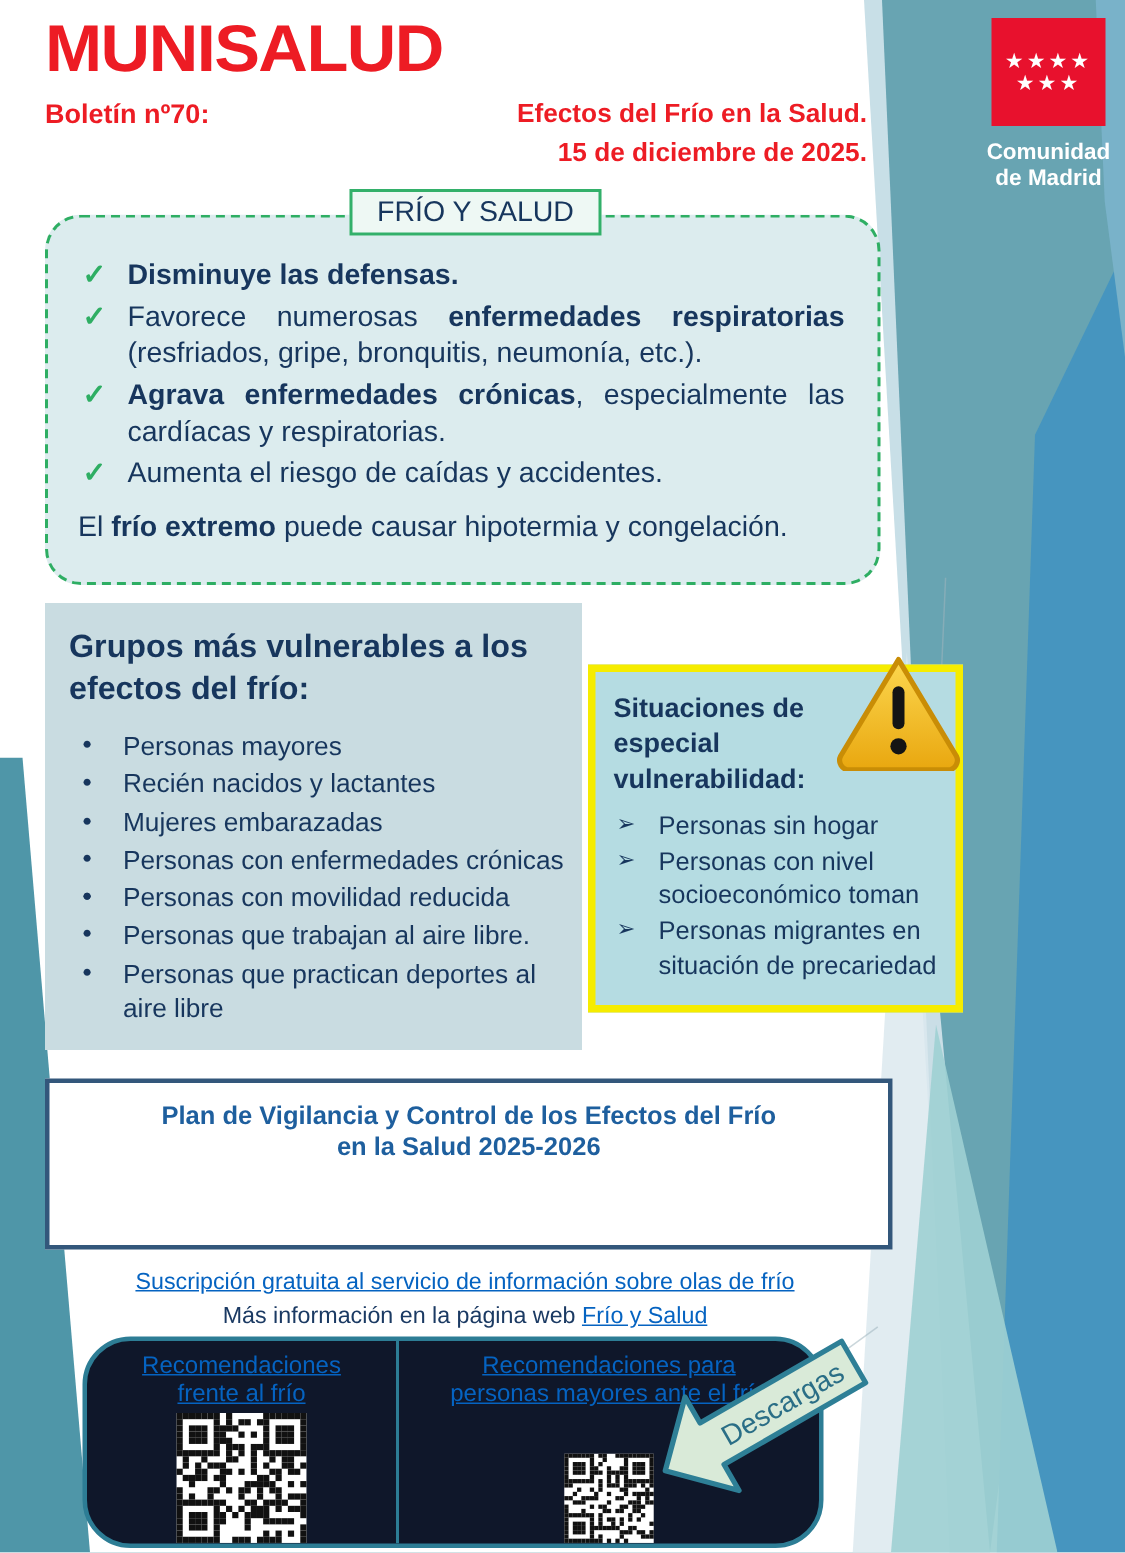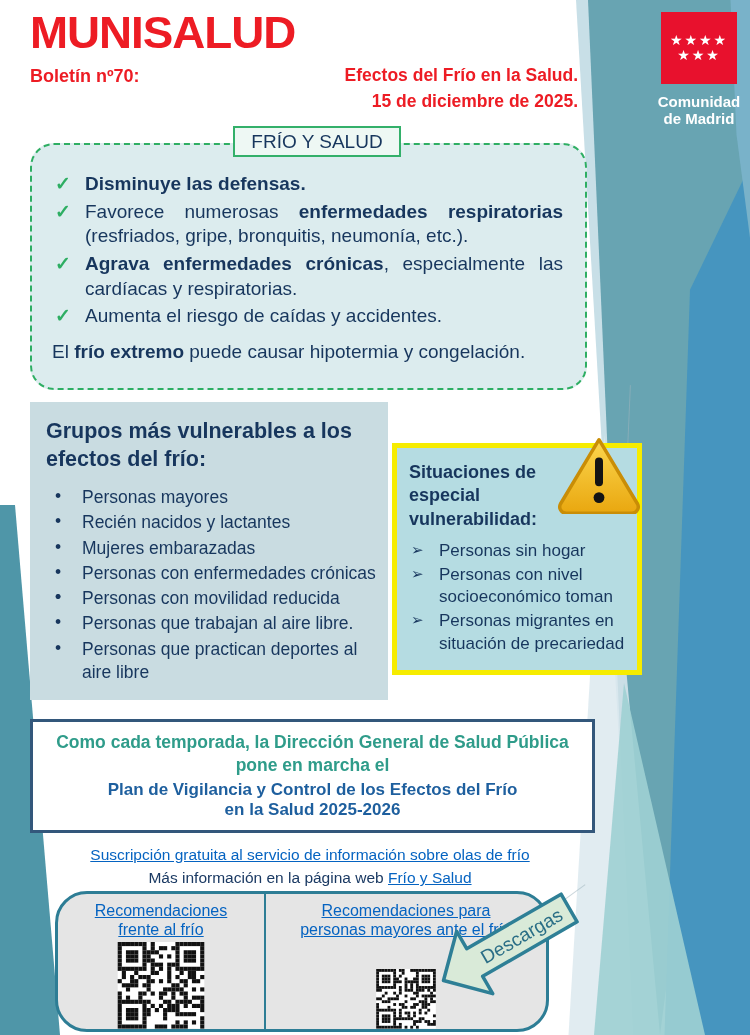--- a/index.html
+++ b/index.html
@@ -62,21 +62,21 @@
   .plan-box { position:absolute; left:30px; top:719px; width:565px; height:114px; background:#fff; border:3px solid #33577b; text-align:center; padding-top:9px; }
   .plan-intro { color:#2f9c8a; font-weight:bold; font-size:17.5px; line-height:1.3; }
   .plan-title { color:#1e5f9e; font-weight:bold; font-size:17px; line-height:1.22; margin-top:3px; }
 
   
   .links { position:absolute; left:0; top:843px; width:620px; text-align:center; font-size:15.5px; line-height:1.5; }
   a.lnk, .lnk { color:#0563c1; text-decoration:underline; cursor:pointer; }
   .links .plain { color:#1b3a63; }
 
   
-  .qr-panel { position:absolute; left:55px; top:891px; width:494px; height:141px; background:#e5e5e5; border:3px solid #2d7d95; border-radius:32px; display:flex; overflow:hidden; }
+  .qr-panel { position:absolute; left:55px; top:891px; width:494px; height:141px; background:#0f172a; border:3px solid #2d7d95; border-radius:32px; display:flex; overflow:hidden; }
   .qr-cell { display:flex; flex-direction:column; align-items:center; padding-top:7px; }
   .qr-cell.c1 { width:208px; border-right:2px solid #2d7d95; }
   .qr-cell.c2 { flex:1;gap:27px; }
   .qr-label { font-size:16px; line-height:1.2; text-align:center; color:#0563c1; text-decoration:underline; }
   .qr-svg { width:90px; height:90px; margin-top:3px; }
   .arrow-wrap { position:absolute; left:424px; top:884px; width:162px; height:122px; z-index:2; }
 
   .svg-text { font-family:"Liberation Sans", sans-serif; }
 </style>
 </head>
@@ -203,24 +203,20 @@
           <stop offset="0" stop-color="#fcd74f"></stop>
           <stop offset="1" stop-color="#e9a70f"></stop>
         </linearGradient>
       </defs>
       <path d="M32 4 L59 49 a4.5 4.5 0 0 1 -4 6.5 H9 a4.5 4.5 0 0 1 -4 -6.5 Z" fill="url(#warnGrad)" stroke="#c98d06" stroke-width="2.4" stroke-linejoin="round"></path>
       <rect x="29.2" y="16.5" width="5.6" height="20" rx="2.8" fill="#141414"></rect>
       <circle cx="32" cy="44.5" r="3.8" fill="#141414"></circle>
     </svg>
 
     <div class="plan-box">
-      <div class="plan-intro">
-        <span>Como cada temporada, la Dirección General de Salud Pública</span><br>
-        <span>pone en marcha el</span>
-      </div>
       <div class="plan-title">
         <span>Plan de Vigilancia y Control de los Efectos del Frío</span><br>
         <span>en la Salud 2025-2026</span>
       </div>
     </div>
 
     <div class="links">
       <a class="lnk">Suscripción gratuita al servicio de información sobre olas de frío</a><br>
       <span class="plain">Más información en la página web </span><a class="lnk">Frío y Salud</a>
     </div>

